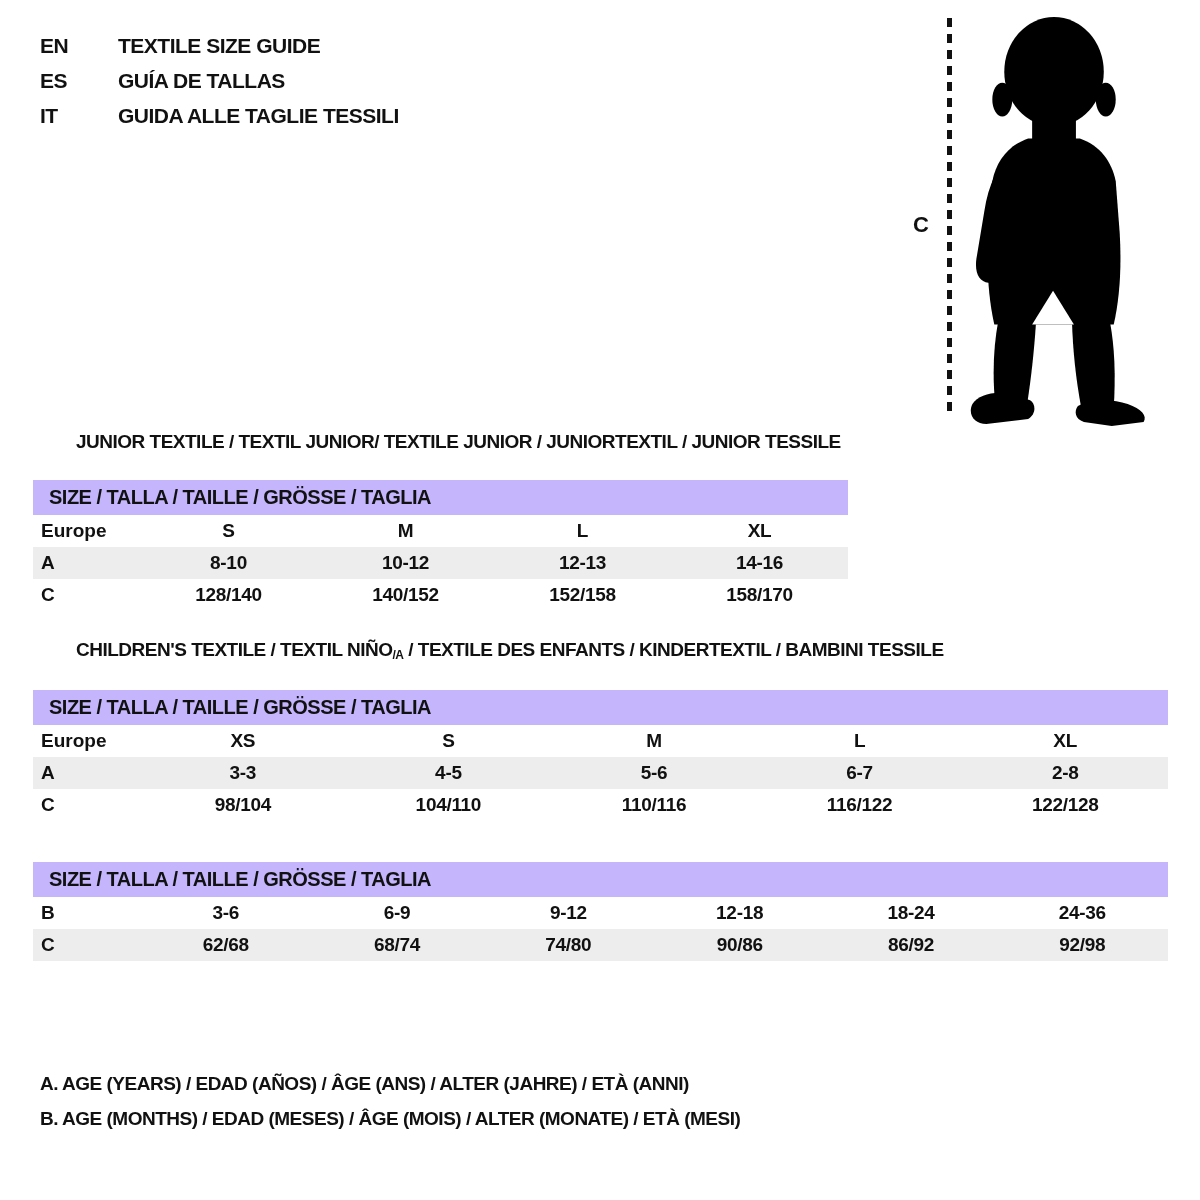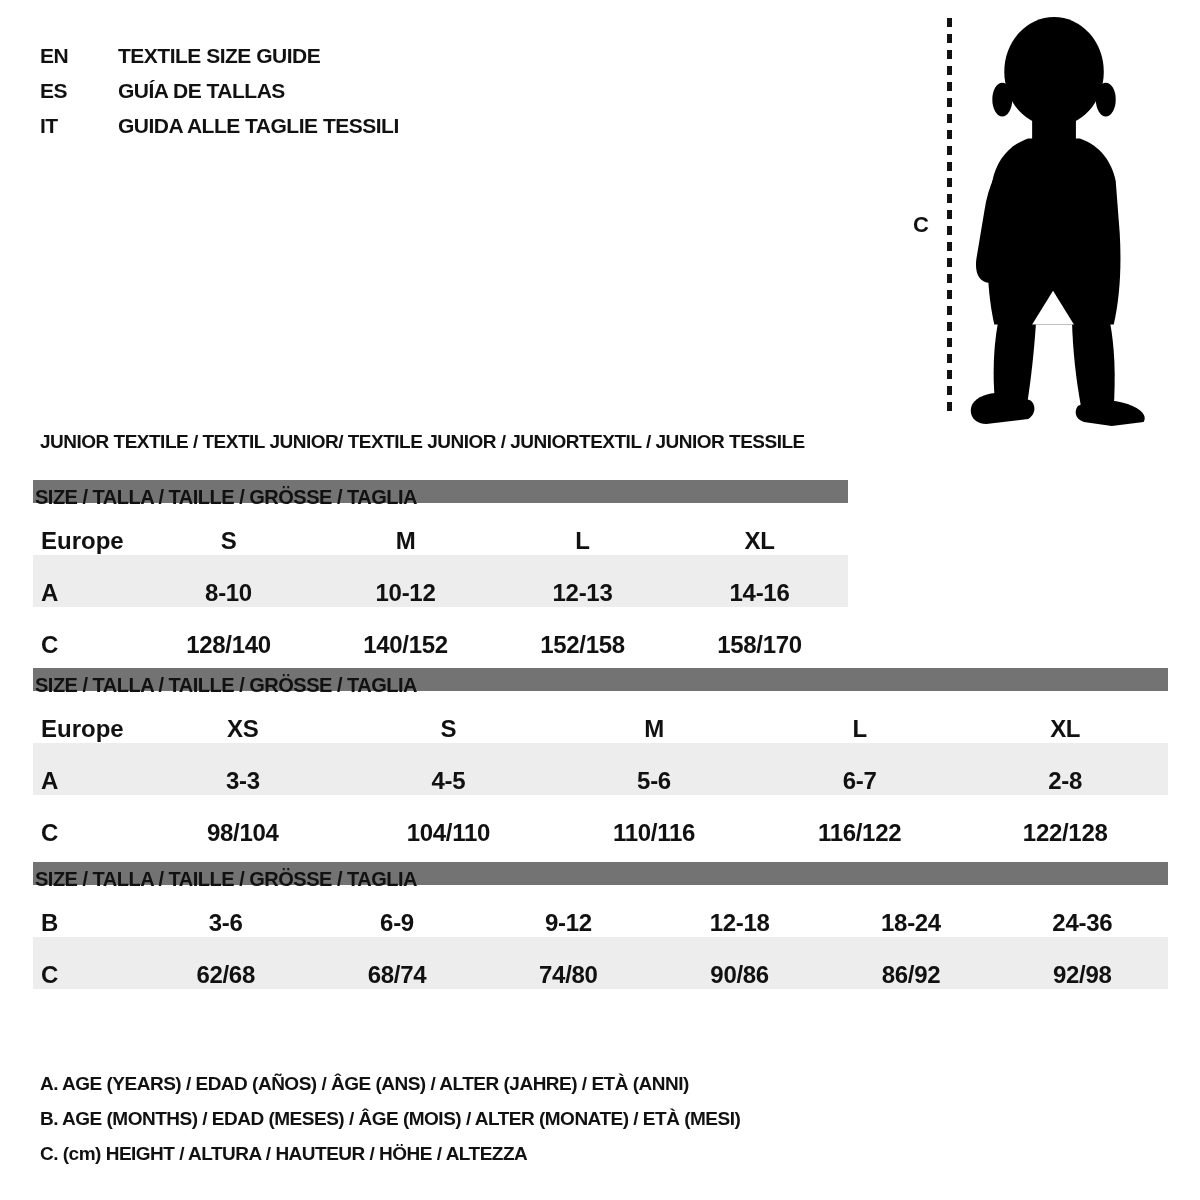--- a/index.html
+++ b/index.html
@@ -1,44 +1,44 @@
 <!DOCTYPE html>
 <html><head>
 <meta charset="utf-8">
 <style>
   html,body{margin:0;padding:0;}
   body{
     width:1200px;height:1200px;position:relative;background:#ffffff;
     font-family:"Liberation Sans", sans-serif;color:#111111;overflow:hidden;
   }
   
-  .lang-block{position:absolute;left:40px;top:28px;margin-top:10px;}
+  .lang-block{position:absolute;left:40px;top:28px;}
   .lang-row{display:flex;height:35px;align-items:center;
     font-size:21px;font-weight:bold;letter-spacing:-0.5px;}
   .lang-code{width:78px;}
   
   .dashed-line{position:absolute;left:947px;top:18px;width:5px;height:397px;
     background:repeating-linear-gradient(to bottom,#111 0 9px,transparent 9px 16px);}
   .measure-label{position:absolute;left:906px;top:212px;width:30px;text-align:center;
     font-size:22px;font-weight:bold;}
   .silhouette{position:absolute;left:962px;top:14px;}
   
   .section{position:absolute;left:33px;}
   #sec-junior{top:432px;width:815px;}
   #sec-children{top:640px;width:1135px;}
   #sec-babies{top:840px;width:1135px;}
   .sec-title{font-size:19px;font-weight:bold;letter-spacing:-0.5px;
-    padding-left:7px;line-height:20px;white-space:nowrap;}
+    padding-left:7px;line-height:20px;white-space:nowrap;margin-left:36px;}
   .sec-title .title-sub{font-size:12px;position:relative;top:3px;}
   .babies-title{line-height:33px;}
   .size-table{margin-top:28px;}
   #sec-babies .size-table{margin-top:22px;}
-  .size-header{height:23px;background:#737373;font-size:20px;font-weight:bold;
-    line-height:35px;padding-left:2px;letter-spacing:-0.5px;}
-  .t-row{display:flex;height:52px;align-items:flex-end;font-size:24px;font-weight:bold;}
+  .size-header{height:35px;background:#c4b5fd;font-size:20px;font-weight:bold;
+    line-height:35px;padding-left:16px;letter-spacing:-0.5px;}
+  .t-row{display:flex;height:32px;align-items:center;font-size:19px;font-weight:bold;}
   .t-row.shaded{background:#ededed;}
   .t-label{width:107px;padding-left:8px;box-sizing:border-box;}
   .t-cell{flex:1;text-align:center;letter-spacing:-0.3px;}
   
   .legend{position:absolute;left:40px;top:1066px;}
   .legend-line{font-size:19px;font-weight:bold;line-height:35px;
     letter-spacing:-0.5px;white-space:nowrap;}
 </style>
 </head>
 <body>
@@ -101,20 +101,21 @@
           <div class="t-cell">128/140</div>
           <div class="t-cell">140/152</div>
           <div class="t-cell">152/158</div>
           <div class="t-cell">158/170</div>
         </div>
       </div>
   </div>
 </div>
 
 <div class="section" id="sec-children">
+  <div class="sec-title"><span>CHILDREN'S TEXTILE / TEXTIL NIÑO</span><span class="title-sub">/A</span><span> / TEXTILE DES ENFANTS / KINDERTEXTIL / BAMBINI TESSILE</span></div>
   <div class="size-table">
     <div class="size-header">SIZE / TALLA / TAILLE / GRÖSSE / TAGLIA</div>
     <div>
         <div class="t-row">
           <div class="t-label">Europe</div>
           <div class="t-cell">XS</div>
           <div class="t-cell">S</div>
           <div class="t-cell">M</div>
           <div class="t-cell">L</div>
           <div class="t-cell">XL</div>
@@ -161,14 +162,13 @@
           <div class="t-cell">86/92</div>
           <div class="t-cell">92/98</div>
         </div>
       </div>
   </div>
 </div>
 
 <div class="legend">
   <div class="legend-line">A. AGE (YEARS) / EDAD (AÑOS) / ÂGE (ANS) / ALTER (JAHRE) / ETÀ (ANNI)</div>
   <div class="legend-line">B. AGE (MONTHS) / EDAD (MESES) / ÂGE (MOIS) / ALTER (MONATE) / ETÀ (MESI)</div>
-  <div class="legend-line">C. (cm) HEIGHT / ALTURA / HAUTEUR / HÖHE / ALTEZZA</div>
 </div>
 
 </body></html>

